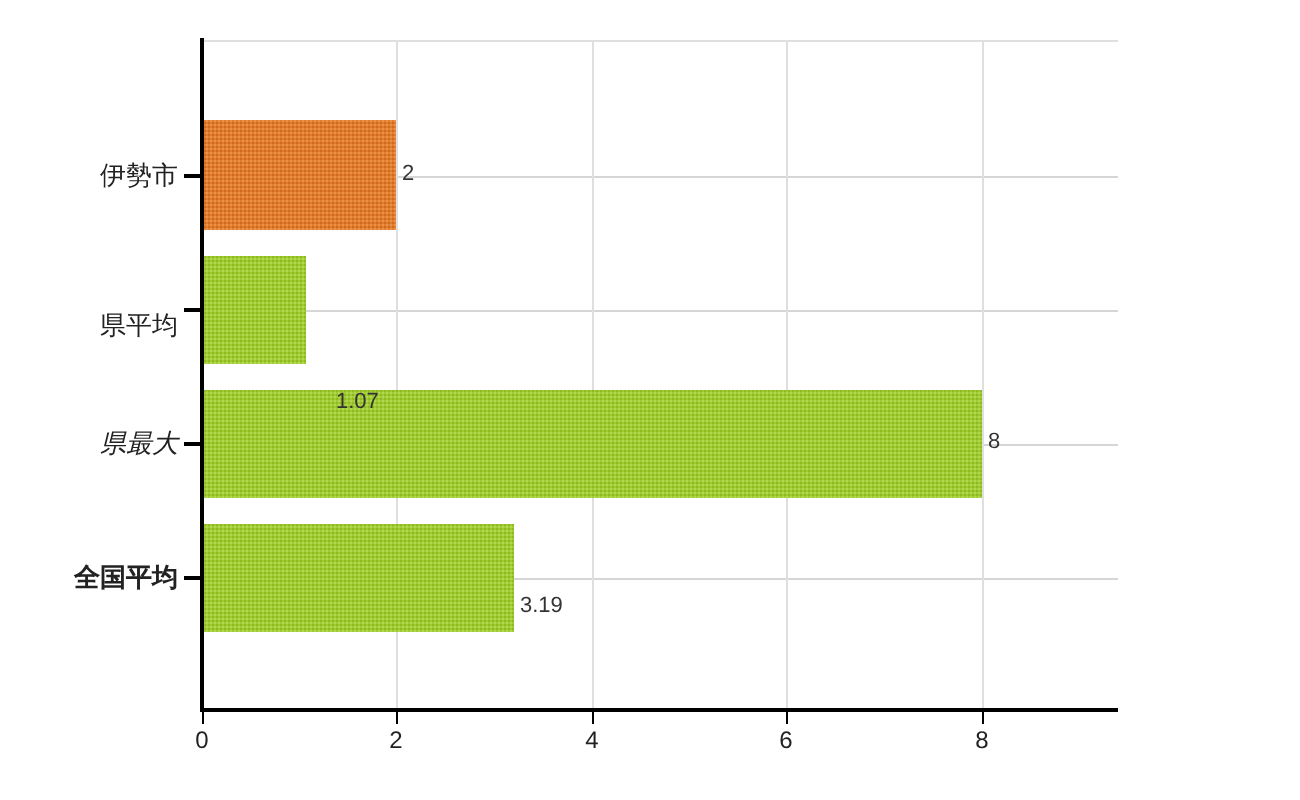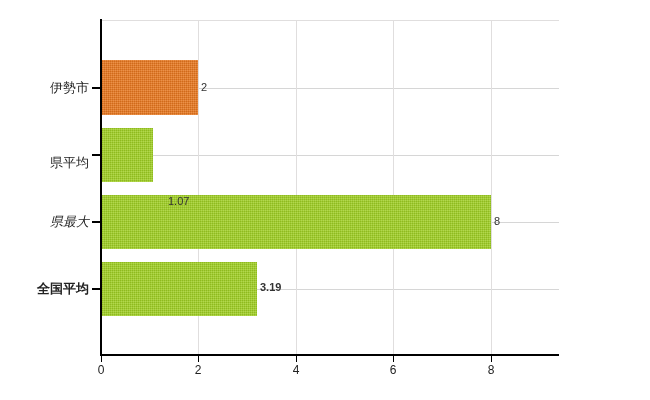--- a/index.html
+++ b/index.html
@@ -167,21 +167,21 @@
   <div id="y-labels">
     <div class="cat-label" style="top:81px;">伊勢市</div>
     <div class="cat-label" style="top:156px;">県平均</div>
     <div class="cat-label" style="top:215px;font-style:italic;">県最大</div>
     <div class="cat-label" style="top:282px;font-weight:bold;">全国平均</div>
   </div>
 
   <div class="value-label" style="left:201px; top:82px;">2</div>
   <div class="value-label" style="left:168px; top:149px;margin-top:47px;">1.07</div>
   <div class="value-label" style="left:494px; top:216px;">8</div>
-  <div class="value-label" style="left:260px; top:282px;font-weight:bold;">3.19</div>
+  <div class="value-label" style="left:260px; top:298px;">3.19</div>
 
   <div class="x-label" style="left:101px;">0</div>
   <div class="x-label" style="left:198px;">2</div>
   <div class="x-label" style="left:296px;">4</div>
   <div class="x-label" style="left:393px;">6</div>
   <div class="x-label" style="left:491px;">8</div>
 
 </div>
 
 </body></html>

